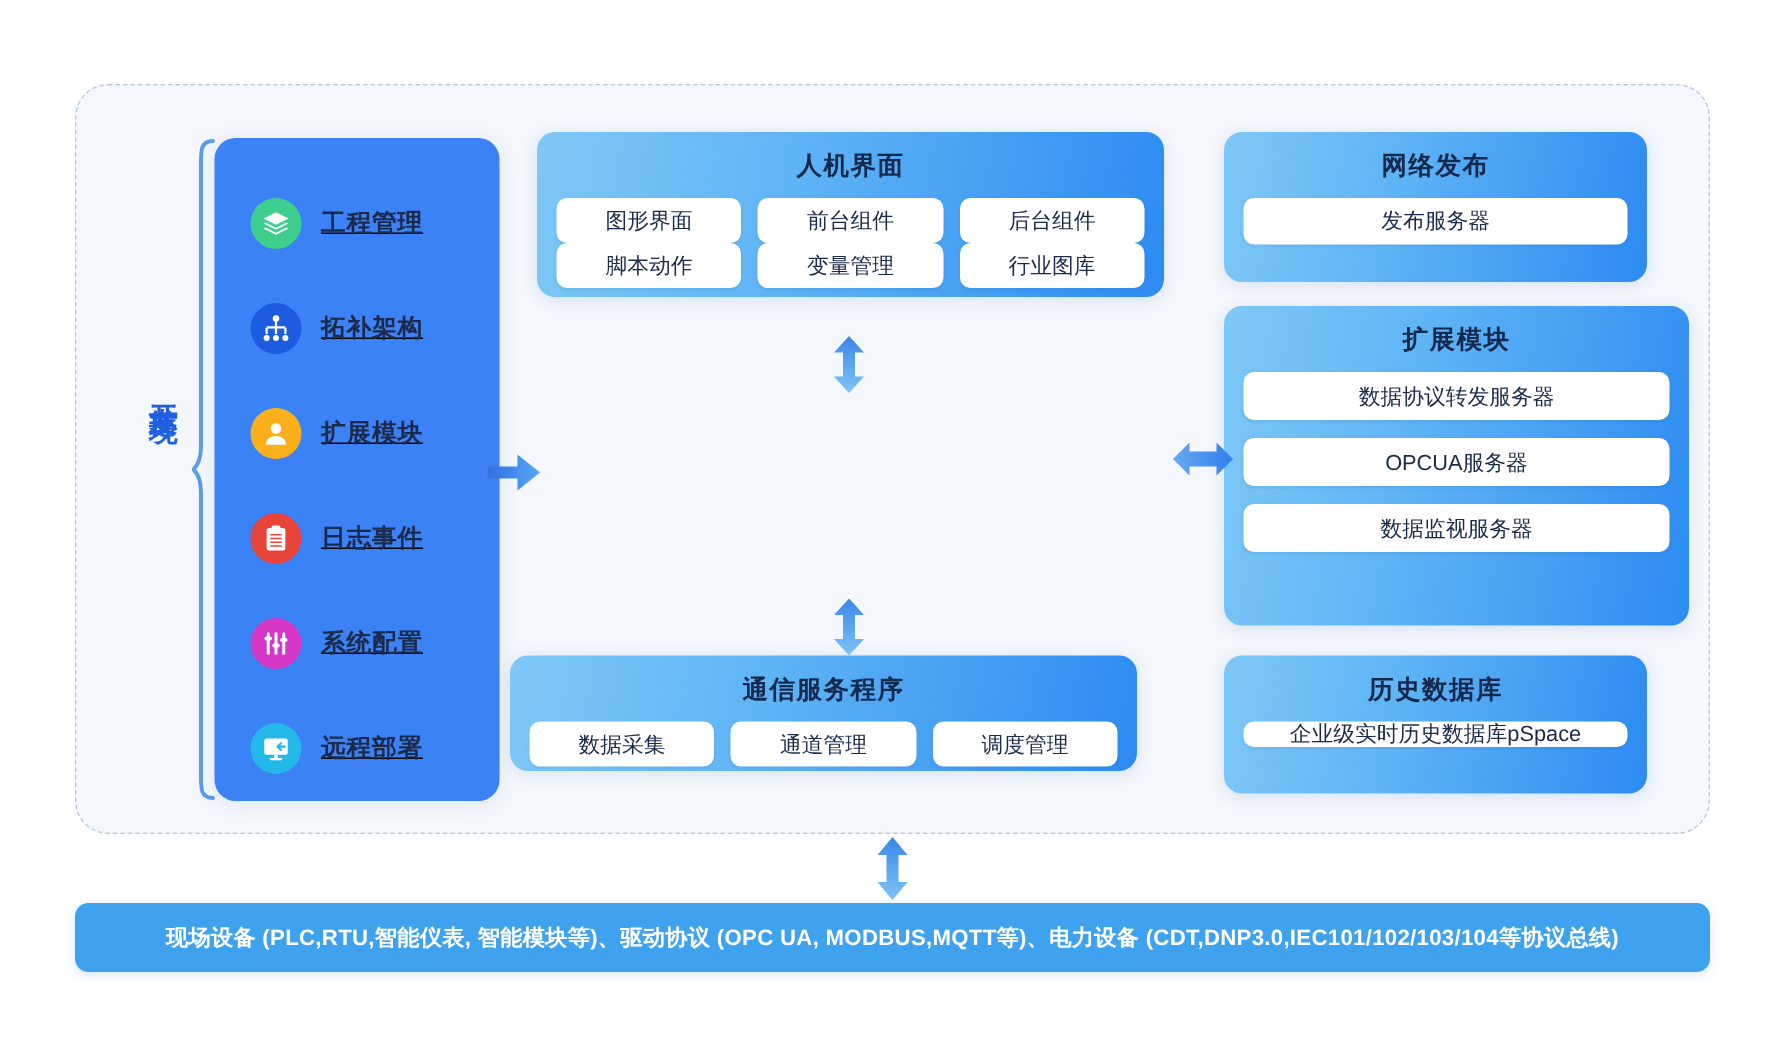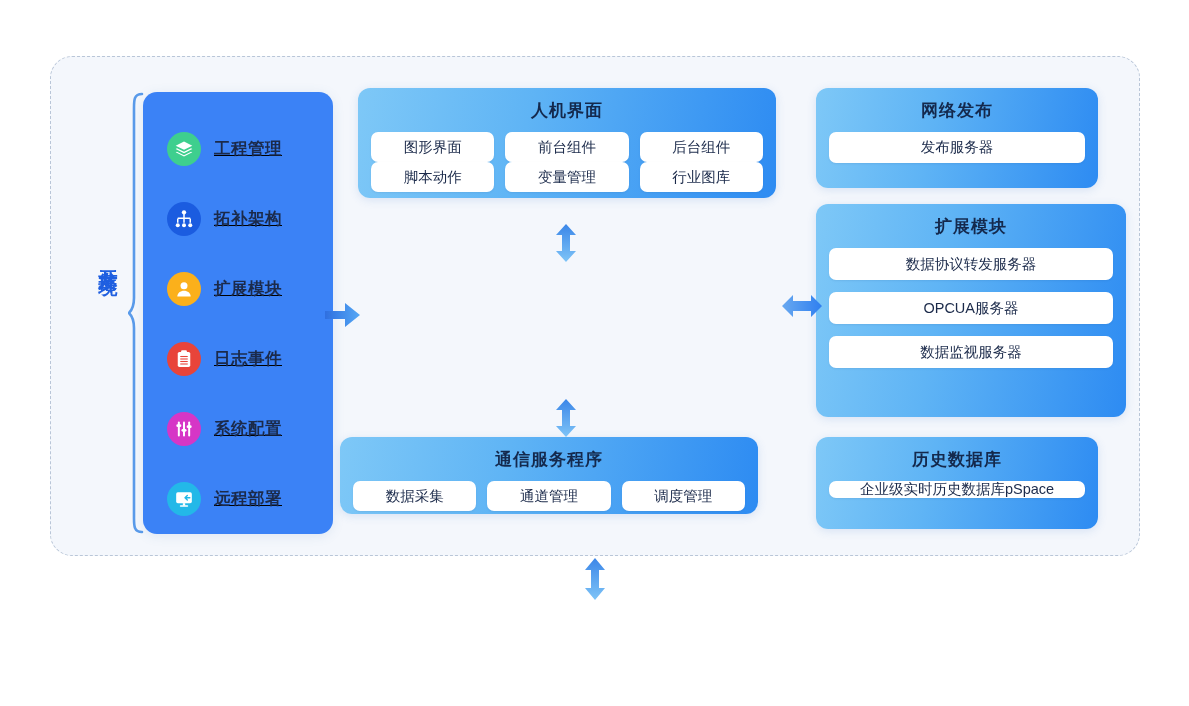--- a/index.html
+++ b/index.html
@@ -380,14 +380,17 @@
       <defs>
         <linearGradient id="gV3" x1="0" y1="0" x2="0" y2="1">
           <stop offset="0%" stop-color="#3b86e8"></stop>
           <stop offset="100%" stop-color="#7ec4f7"></stop>
         </linearGradient>
       </defs>
       <path d="M12 0 L22 12 L16 12 L16 30 L22 30 L12 42 L2 30 L8 30 L8 12 L2 12 Z" fill="url(#gV3)"></path>
     </svg>
   </div>
 
+  <div class="bottom-bar">
+    <span>现场设备 (PLC,RTU,智能仪表, 智能模块等)、驱动协议 (OPC UA, MODBUS,MQTT等)、电力设备 (CDT,DNP3.0,IEC101/102/103/104等协议总线)</span>
+  </div>
 
 </div>
 
 </body></html>

